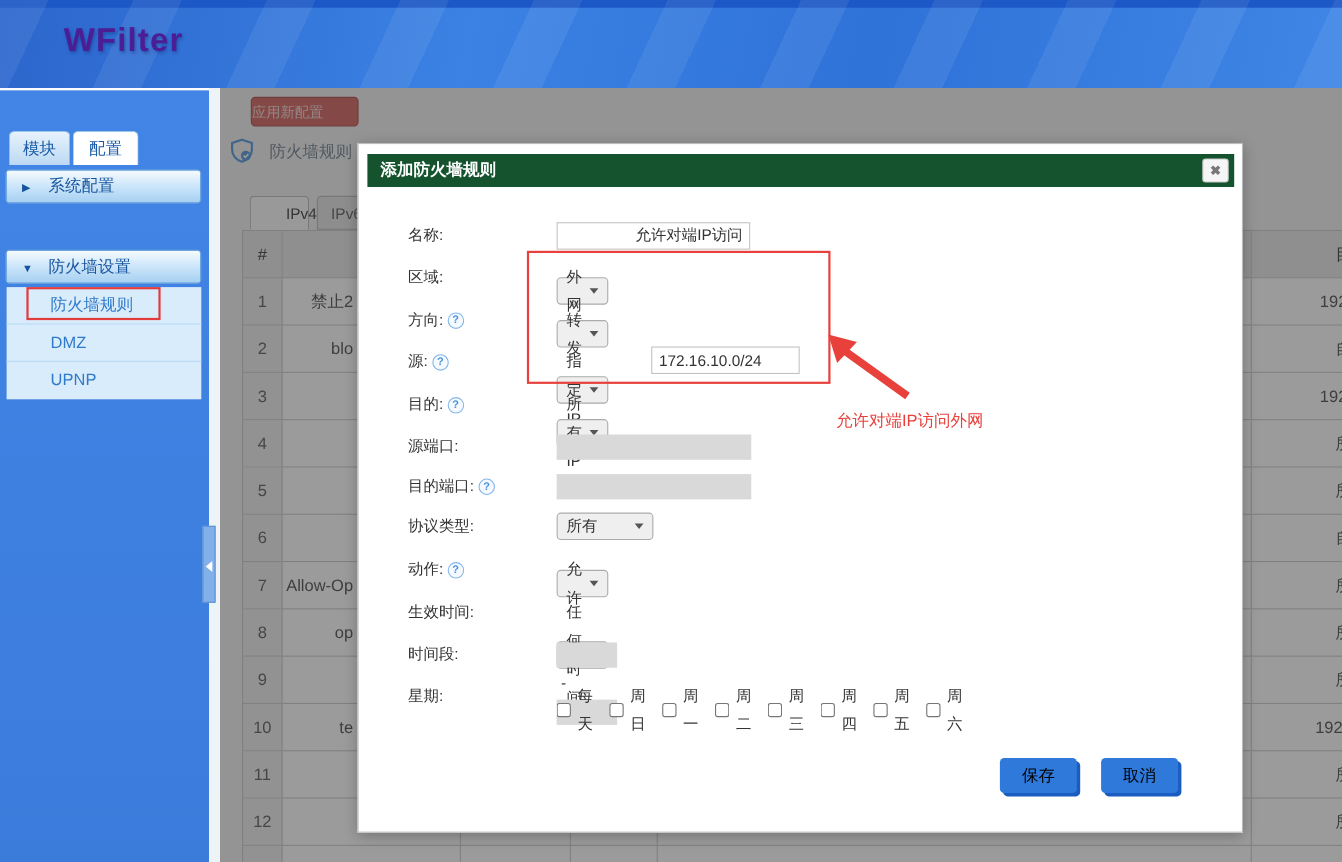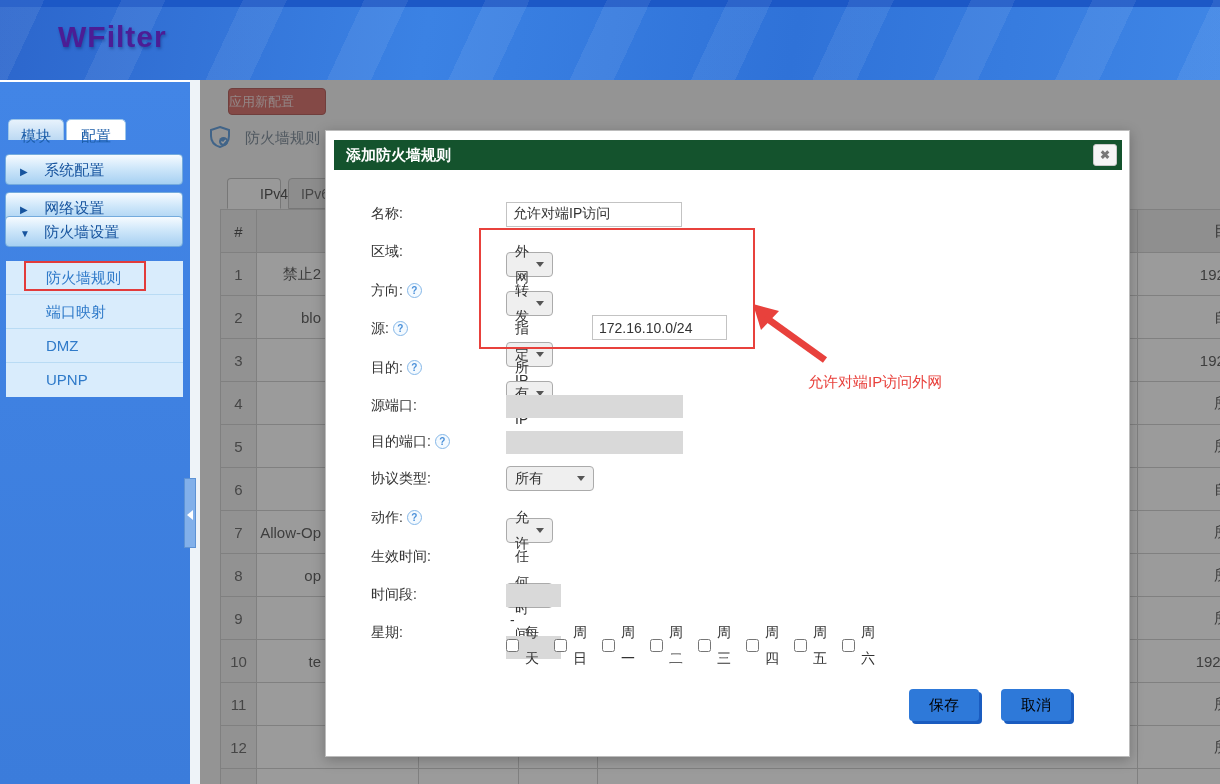--- a/index.html
+++ b/index.html
@@ -12,21 +12,21 @@
   .banner::after { content:""; position:absolute; inset:0;
     background:repeating-linear-gradient(115deg, rgba(255,255,255,0.07) 0 40px, rgba(255,255,255,0) 40px 110px); }
   .banner-strip { position:absolute; left:0; top:0; width:100%; height:7px; background:#1c58c6; }
   .logo { position:absolute; left:58px; top:20px; color:#4c1d95; font-size:30px; font-weight:bold;
     letter-spacing:1px; text-shadow:1px 2px 3px rgba(0,30,90,.35); z-index:2; }
 
   
   .sidebar { position:absolute; left:0; top:80px; width:190px; height:704px;
     background:linear-gradient(180deg,#4285e6,#3b7cdb); border-top:2px solid #fff; }
   .side-gap { position:absolute; left:190px; top:80px; width:10px; height:704px; background:#eef3f8; }
-  .stab { position:absolute; top:37px; height:21px; line-height:31px; text-align:center;
+  .stab { position:absolute; top:37px; height:31px; line-height:31px; text-align:center;
     font-size:15px; color:#1a5ca8; border:1px solid #9cc6ea; border-bottom:none;
     border-radius:5px 5px 0 0; cursor:pointer; }
   .stab-mod { left:8px; width:56px; background:linear-gradient(180deg,#e7f2fc,#bcd9f3); }
   .stab-conf { left:66px; width:60px; background:#fff; }
   .sgroup { position:absolute; left:5px; width:178px; height:31px; line-height:29px;
     background:linear-gradient(180deg,#f6fbff 0%,#cfe7fa 45%,#a6d0f2 100%);
     border:1px solid #74abdd; border-radius:4px; color:#17549e; font-size:15px;
     padding-left:14px; cursor:pointer; }
   .sgroup .tri { display:inline-block; width:20px; font-size:10px; color:#17549e; }
   .submenu { position:absolute; left:6px; top:179px; width:177px; background:#d9ecfc; }
@@ -70,21 +70,21 @@
   .mclose { position:absolute; right:5px; top:4px; width:24px; height:22px; background:#f5f5f5;
     border:1px solid #c9c9c9; border-radius:3px; color:#777; font-size:12px; font-weight:bold;
     text-align:center; line-height:20px; cursor:pointer; }
   .mrow { position:absolute; left:45px; font-size:14px; color:#333; height:26px; line-height:26px; }
   .mlabel { display:inline-block; min-width:96px; }
   .help { display:inline-block; width:15px; height:15px; line-height:13px; text-align:center;
     border:1px solid #85b7e8; border-radius:50%; background:#f4faff; color:#4a90d9;
     font-size:10px; font-weight:bold; vertical-align:1px; cursor:pointer; }
   .ctrl { position:absolute; top:0; left:135px; }
   .tinput { width:176px; height:25px; border:1px solid #c3c3c3; padding:0 6px; font-size:14px;
-    color:#333; font-family:"Liberation Sans", sans-serif; }
+    color:#333; font-family:"Liberation Sans", sans-serif;text-align:right; }
   .sel { display:inline-flex; align-items:center; gap:7px; height:25px; padding:0 8px;
     background:#efefef; border:1px solid #ababab; border-radius:4px; font-size:14px; color:#333; cursor:pointer; }
   .chev { width:0; height:0; border-left:4px solid transparent; border-right:4px solid transparent;
     border-top:5px solid #555; }
   .dis { display:inline-block; width:177px; height:23px; background:#d9d9d9; vertical-align:middle; }
   .dis-s { width:55px; }
   .ipinput { position:absolute; left:221px; top:0; width:135px; height:25px;
     border:1px solid #c3c3c3; padding:0 6px; font-size:14px; color:#333;
     font-family:"Liberation Sans", sans-serif; }
   .wk { display:inline-flex; align-items:center; margin-right:13px; font-size:14px; color:#333; }
@@ -92,52 +92,47 @@
   .mbtn { position:absolute; width:70px; height:32px; background:#2e79d9; color:#000000;
     border:none; border-radius:4px; font-size:15px; cursor:pointer;
     box-shadow:3px 3px 0 #1a5cc0; font-family:"Liberation Sans", sans-serif; }
   .btn-save { left:583px; top:558px; }
   .btn-cancel { left:675px; top:558px; }
 
   
   .ann-box { position:absolute; left:479px; top:228px; width:276px; height:121px;
     border:2px solid #e8413c; z-index:30; pointer-events:none; }
   .ann-arrow { position:absolute; left:745px; top:298px; z-index:30; pointer-events:none; }
-  .ann-text { position:absolute; left:760px; top:373px; color:#e8413c; font-size:15px; z-index:30;margin-left:48px; }
+  .ann-text { position:absolute; left:760px; top:373px; color:#e8413c; font-size:15px; z-index:30; }
 </style>
 </head>
 <body>
 
 <div id="app">
 
   <div class="banner">
     <div class="banner-strip"></div>
   </div>
   <div class="logo">WFilter</div>
 
   <div class="sidebar">
     <div class="stab stab-mod">模块</div>
     <div class="stab stab-conf">配置</div>
 
     <div class="sgroup" style="top:72px;">
       <span class="tri">▶</span>
       <span>系统配置</span>
     </div>
-    <div class="sgroup" style="top:110px;">
-      <span class="tri">▶</span>
-      <span>网络设置</span>
-    </div>
-    <div class="sgroup" style="top:134px;">
+    <div class="sgroup" style="top:145px;">
       <span class="tri">▼</span>
       <span>防火墙设置</span>
     </div>
 
     <div class="submenu">
       <div class="subitem">防火墙规则</div>
-      <div class="subitem">端口映射</div>
       <div class="subitem">DMZ</div>
       <div class="subitem">UPNP</div>
     </div>
   </div>
   <div class="side-gap"></div>
   <div class="side-redbox"></div>
   <div class="handle">
       <i></i>
     </div>
 

